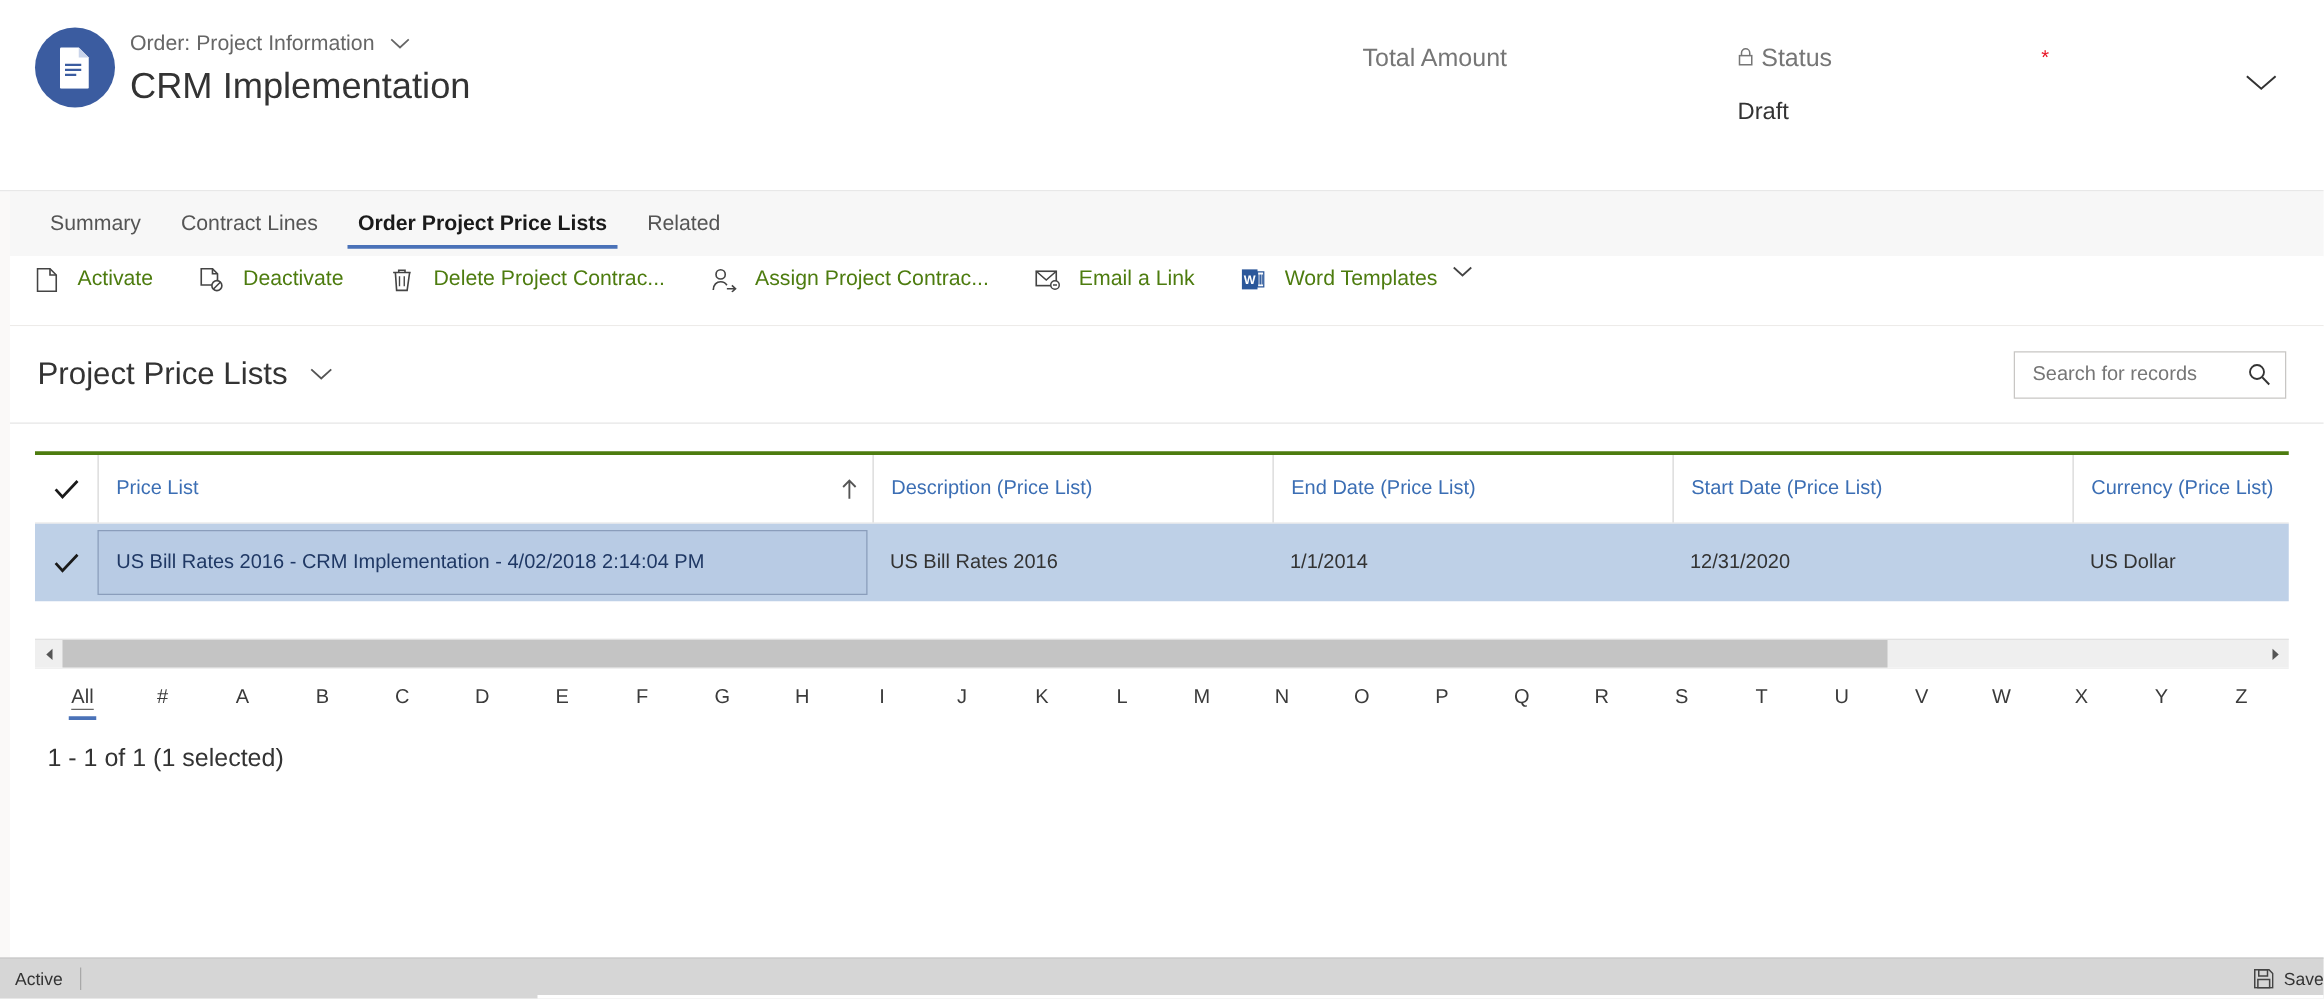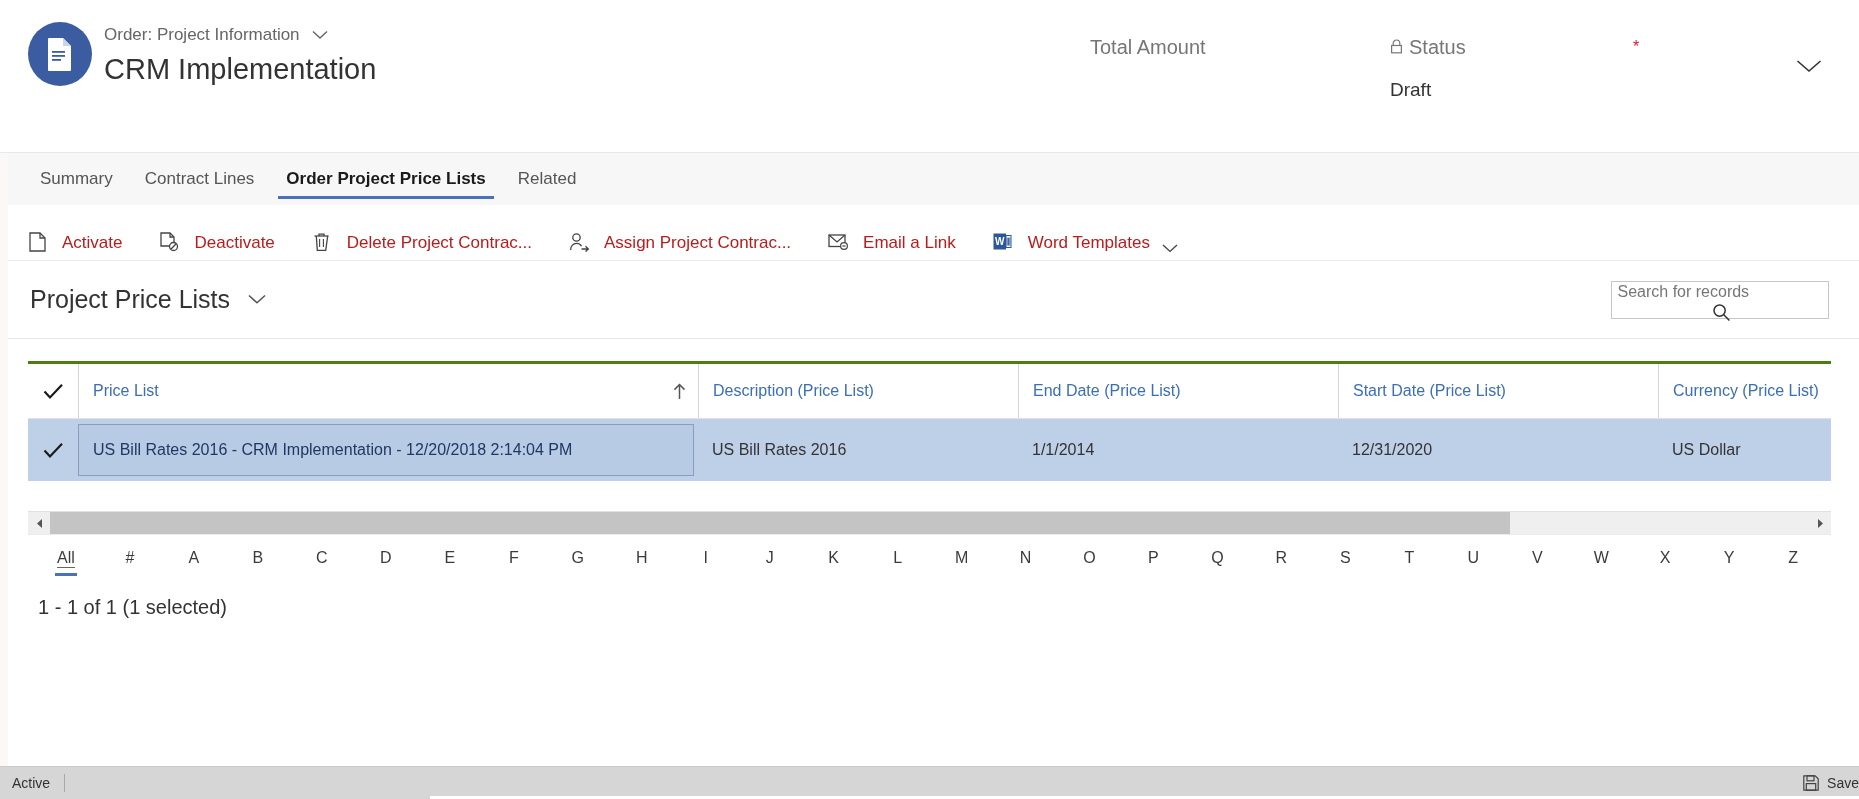--- a/index.html
+++ b/index.html
@@ -139,26 +139,26 @@
     height: 56px;
     background: #ffffff;
     display: flex;
     align-items: center;
     padding-left: 26px;
     border-bottom: 1px solid #edebe9;
     box-sizing: border-box;
   }
   .cmd {
     display: flex;
-    align-items: flex-end;
+    align-items: flex-start;
     height: 40px;
     padding: 0 14px 0 0;
     margin-right: 22px;
     font-size: 17px;
-    color: #b91c1c;
+    color: #4d7c0f;
     cursor: pointer;
     white-space: nowrap;
   }
   .cmd .cmd-icon {
     width: 22px;
     height: 22px;
     margin-right: 14px;
     display: flex;
     align-items: center;
     justify-content: center;
@@ -187,21 +187,20 @@
   .search-box {
     margin-left: auto;
     width: 218px;
     height: 38px;
     border: 1px solid #c8c6c4;
     background: #ffffff;
     display: flex;
     align-items: center;
     padding: 0 10px 0 12px;
     box-sizing: border-box;
-    flex-direction: column;
   }
   .search-input {
     border: none;
     outline: none;
     flex: 1;
     font-family: "Liberation Sans", sans-serif;
     font-size: 16px;
     color: #333333;
     background: transparent;
     min-width: 0;
@@ -588,21 +587,21 @@
   </div>
 
   <div class="grid-body">
     <div class="grid-row">
       <div class="cell-check">
         <svg width="21" height="17" viewBox="0 0 21 17">
             <path d="M1.5 8.5 L7 14.5 L19 1.8" fill="none" stroke="#1a1a1a" stroke-width="2.2"></path>
           </svg>
       </div>
       <div class="dcell col-pricelist primary">
-        <div class="cell-primary-inner">US Bill Rates 2016 - CRM Implementation - 12/20/2018 2:14:04 PM</div>
+        <div class="cell-primary-inner">US Bill Rates 2016 - CRM Implementation - 4/02/2018 2:14:04 PM</div>
       </div>
       <div class="dcell col-desc">US Bill Rates 2016</div>
       <div class="dcell col-start">1/1/2014</div>
       <div class="dcell col-end">12/31/2020</div>
       <div class="dcell col-currency">US Dollar</div>
     </div>
   </div>
 
   <div class="hscroll">
     <div class="hscroll-arrow">

